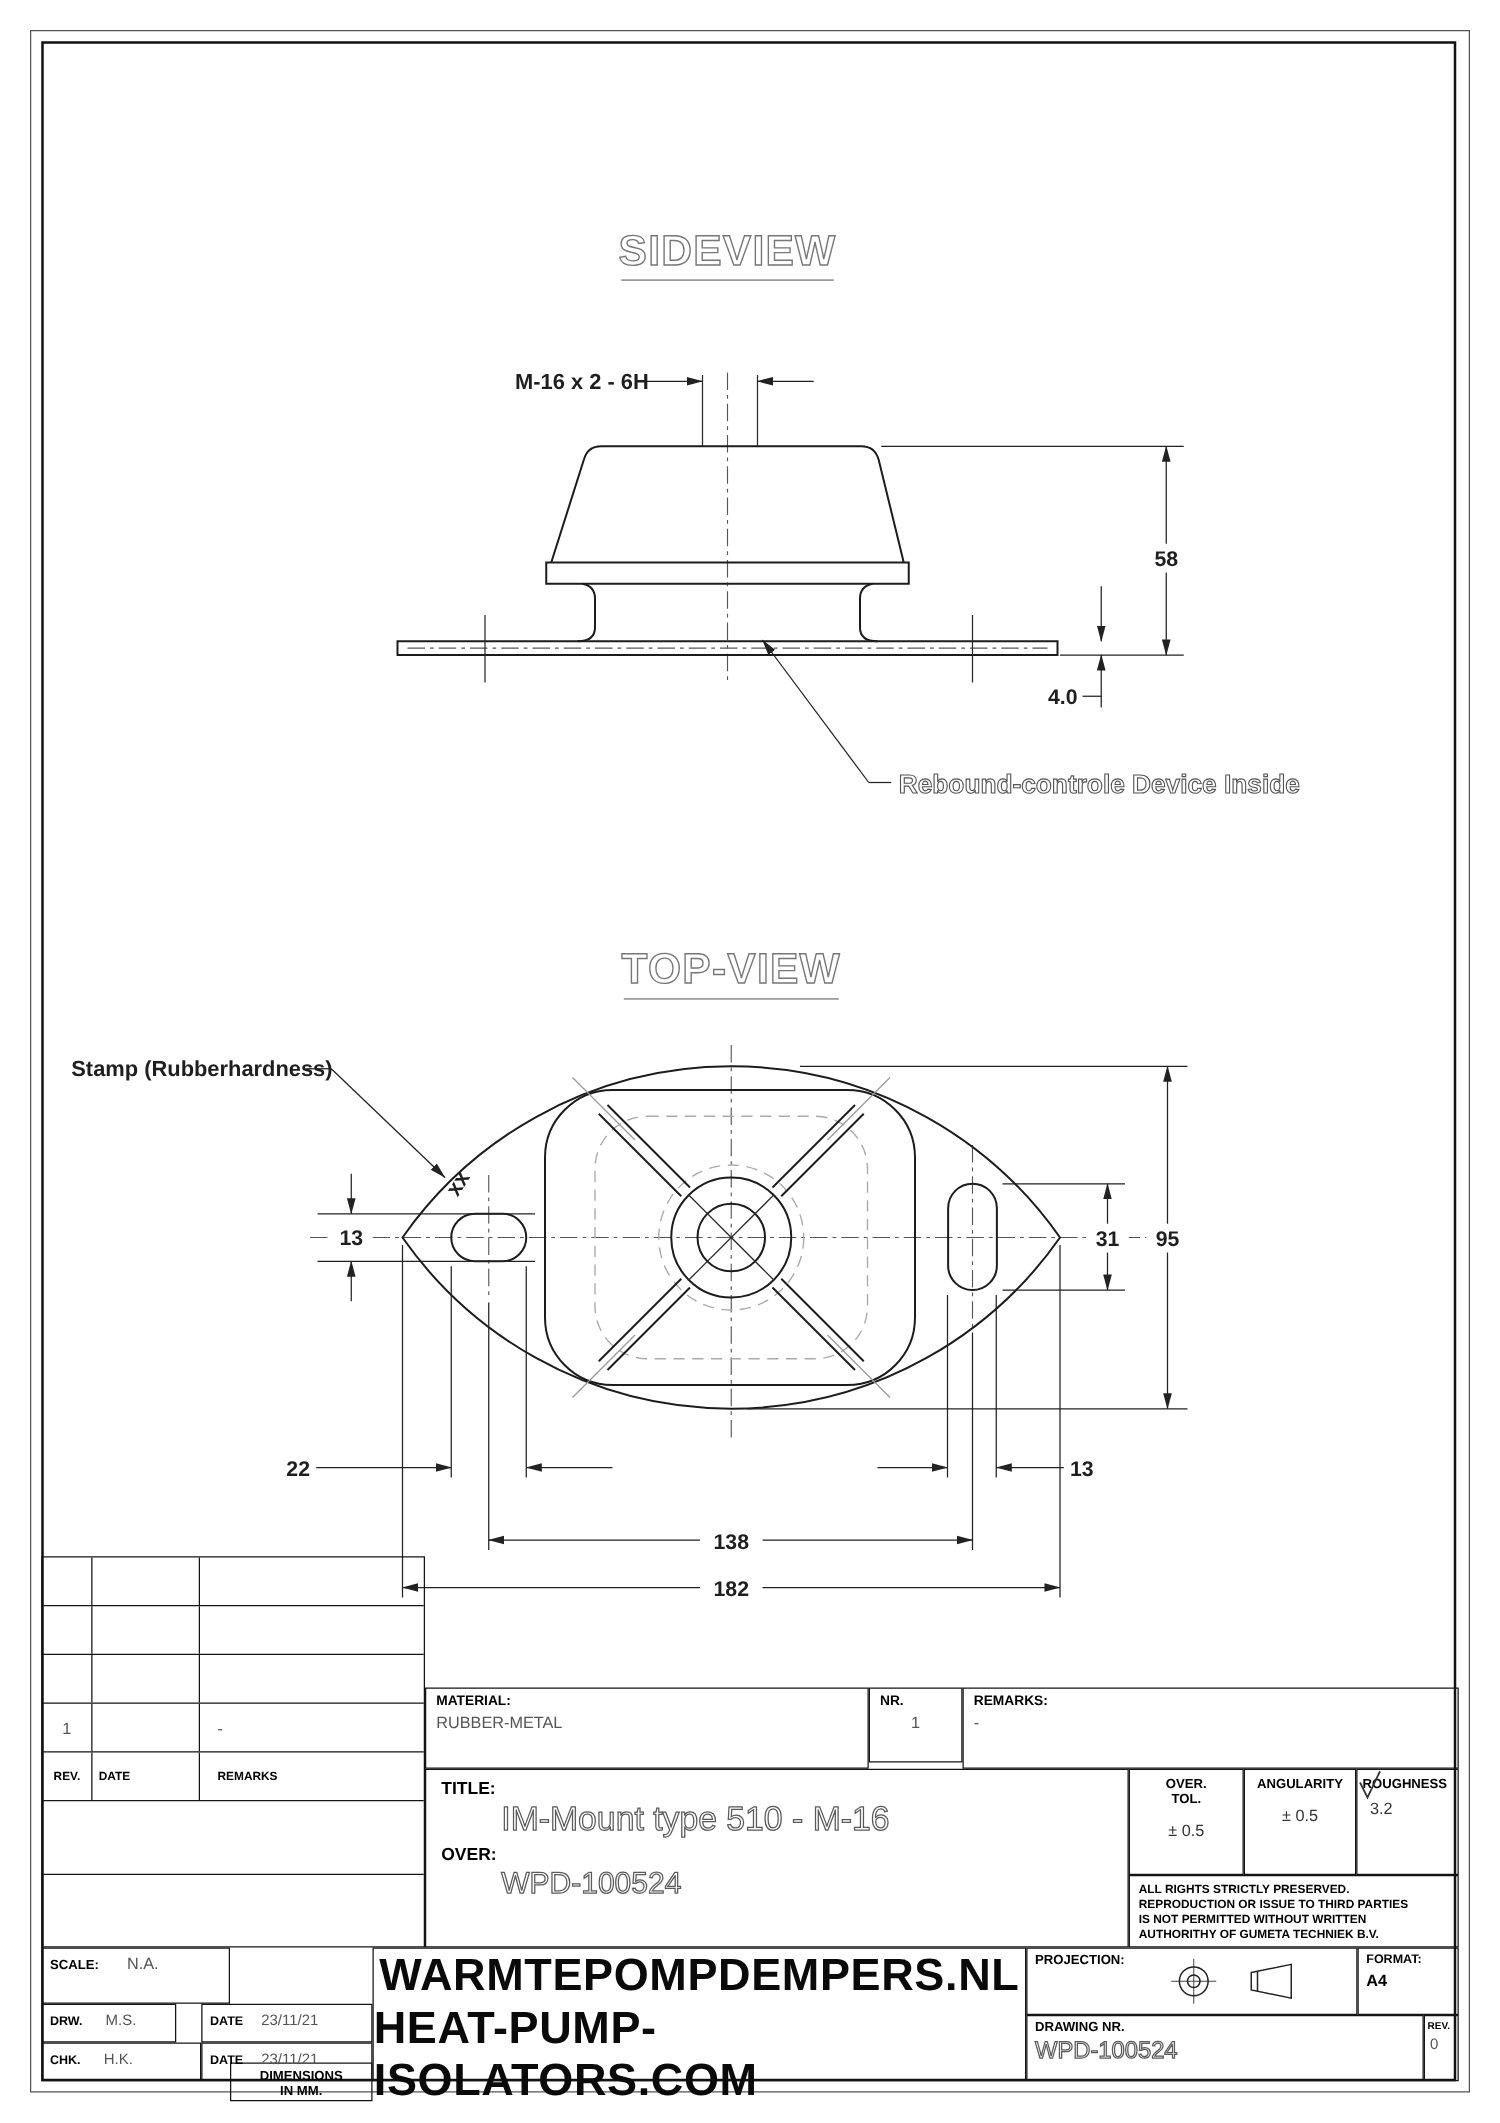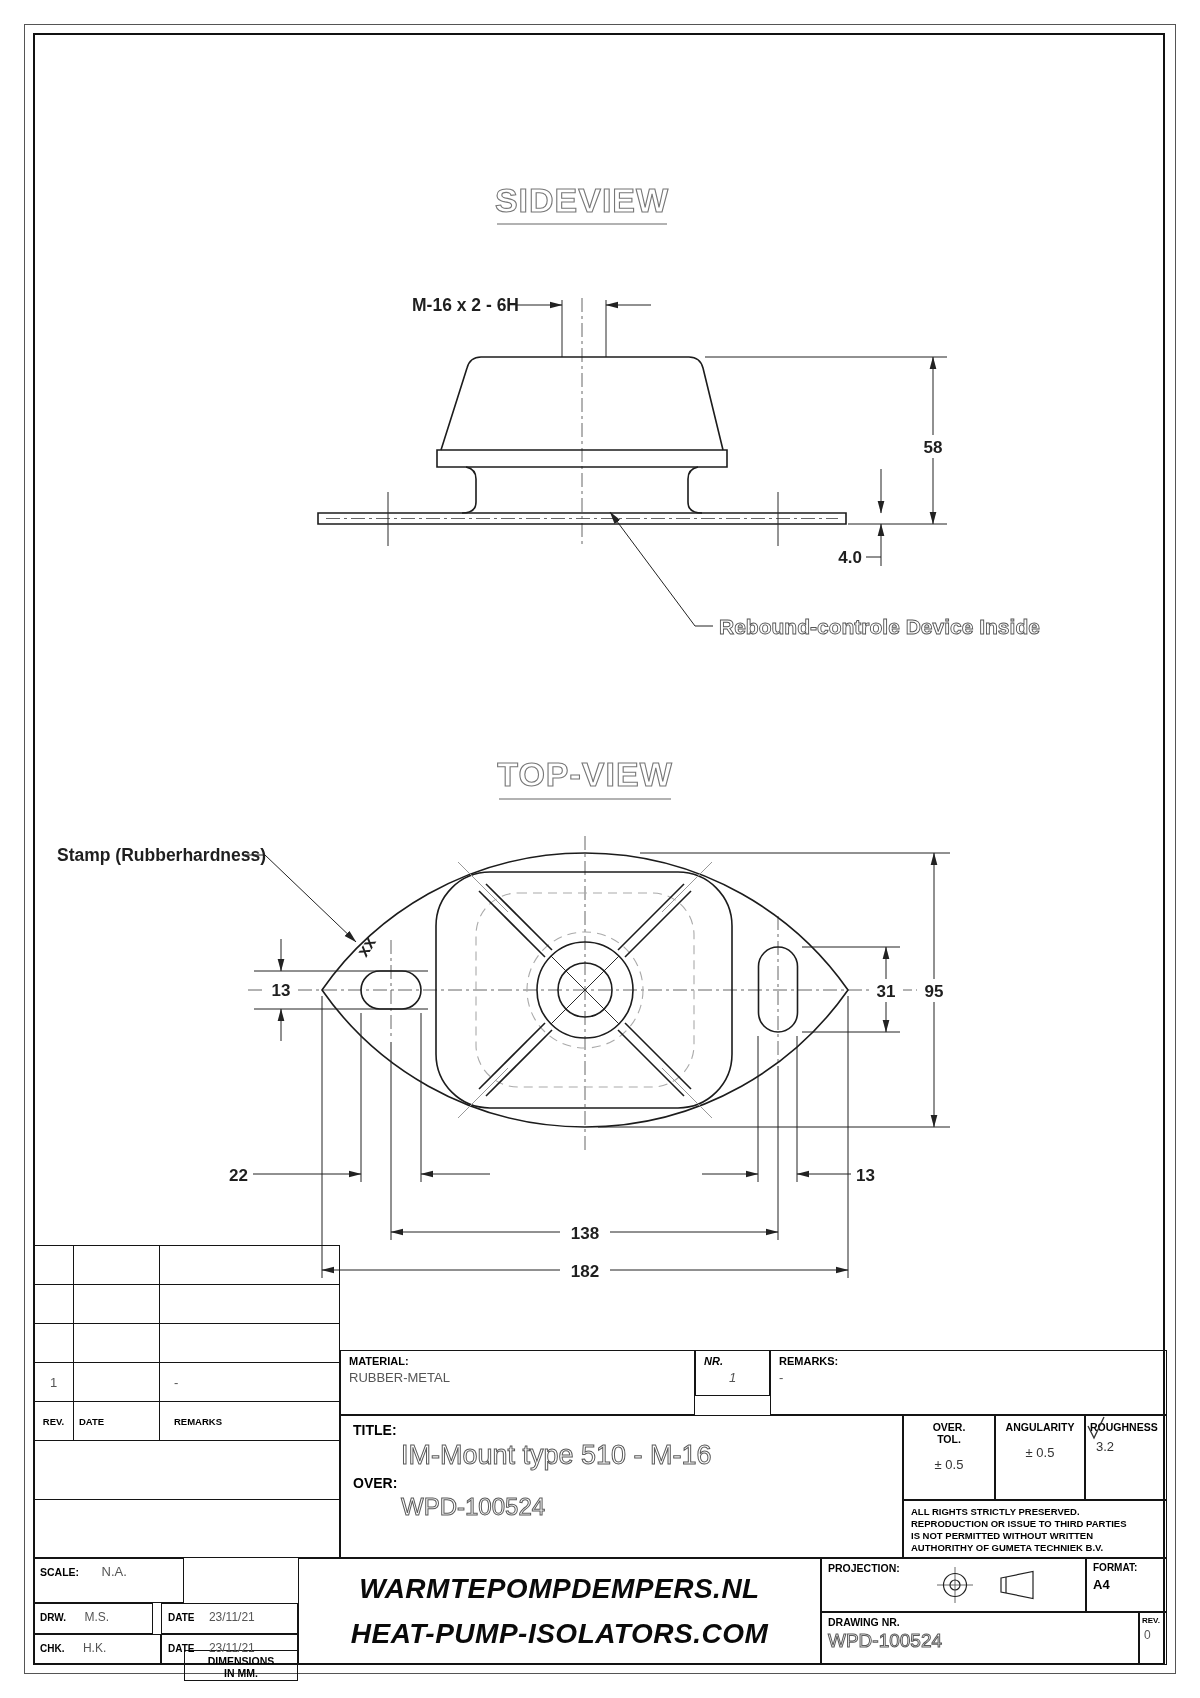--- a/index.html
+++ b/index.html
@@ -16,21 +16,21 @@
   .dt{font-weight:bold;font-size:17px;fill:#1f1f1f;}
   .lt{font-weight:bold;font-size:17.5px;fill:#1f1f1f;}
   .ot{font-size:34px;font-weight:bold;fill:#ffffff;stroke:#777;stroke-width:1.1;letter-spacing:1px;}
   .nt{font-size:21px;font-weight:bold;fill:#ffffff;stroke:#555;stroke-width:0.9;}
   .cell{position:absolute;border:1.5px solid #141414;box-sizing:border-box;background:transparent;}
   .lbl{font-weight:bold;font-size:11px;color:#000;}
   .val{color:#555;font-size:13px;}
   .outv{color:#fff;-webkit-text-stroke:1px #5a5a5a;}
   .revrow{position:absolute;left:0;width:100%;box-sizing:border-box;border-bottom:1.5px solid #141414;display:flex;}
   .revc{box-sizing:border-box;border-right:1.5px solid #141414;height:100%;display:flex;align-items:center;justify-content:center;}
-  .brand{font-weight:bold;font-style:italic;font-size:28px;color:#0a0a0a;letter-spacing:0.5px;}
+  .brand{font-weight:bold;font-size:36px;color:#0a0a0a;letter-spacing:0.5px;}
 </style>
 </head>
 <body>
 
 <div id="page">
   <div class="frame-outer"></div>
   <div class="frame-inner"></div>
 
   <svg width="1200" height="1698" viewBox="0 0 1200 1698">
     <defs>
@@ -195,21 +195,21 @@
       <div class="revc lbl" style="width:86px;justify-content:flex-start;padding-left:5px;font-size:9.5px;">DATE</div>
       <div class="lbl" style="flex:1;display:flex;align-items:center;padding-left:14px;font-size:9.5px;">REMARKS</div>
     </div>
     <div class="revrow" style="top:195px;height:59px;"></div>
   </div>
 
   <div class="cell" style="left:340px;top:1350px;width:355px;height:65px;padding:4px 8px;">
     <div class="lbl">MATERIAL:</div>
     <div class="val" style="margin-top:3px;">RUBBER-METAL</div>
   </div>
-  <div class="cell" style="left:695px;top:1350px;width:75px;height:46px;padding:4px 8px;font-style:italic;">
+  <div class="cell" style="left:695px;top:1350px;width:75px;height:60px;padding:4px 8px;">
     <div class="lbl">NR.</div>
     <div class="val" style="margin-top:3px;text-align:center;">1</div>
   </div>
   <div class="cell" style="left:770px;top:1350px;width:397px;height:65px;padding:4px 8px;">
     <div class="lbl">REMARKS:</div>
     <div class="val" style="margin-top:3px;">-</div>
   </div>
 
   <div class="cell" style="left:340px;top:1415px;width:563px;height:143px;padding:6px 12px;">
     <div class="lbl" style="font-size:14px;">TITLE:</div>
@@ -244,21 +244,21 @@
   </div>
 
   <div class="cell" style="left:33px;top:1558px;width:151px;height:45px;padding:3px 6px;">
     <span class="lbl" style="font-size:10.5px;">SCALE:</span>
     <span class="val" style="margin-left:18px;">N.A.</span>
   </div>
   <div class="cell" style="left:184px;top:1650px;width:114px;height:31px;padding:4px;text-align:center;">
     <div class="lbl" style="font-size:10.5px;">DIMENSIONS</div>
     <div class="lbl" style="font-size:10.5px;">IN MM.</div>
   </div>
-  <div class="cell" style="left:33px;top:1603px;width:120px;height:31px;padding:3px 6px;">
+  <div class="cell" style="left:33px;top:1603px;width:108px;height:31px;padding:3px 6px;">
     <span class="lbl" style="font-size:10px;">DRW.</span>
     <span class="val" style="margin-left:14px;font-size:12px;">M.S.</span>
   </div>
   <div class="cell" style="left:161px;top:1603px;width:137px;height:31px;padding:3px 6px;">
     <span class="lbl" style="font-size:10px;">DATE</span>
     <span class="val" style="margin-left:10px;font-size:12px;">23/11/21</span>
   </div>
   <div class="cell" style="left:33px;top:1634px;width:128px;height:31px;padding:3px 6px;">
     <span class="lbl" style="font-size:10px;">CHK.</span>
     <span class="val" style="margin-left:14px;font-size:12px;">H.K.</span>

